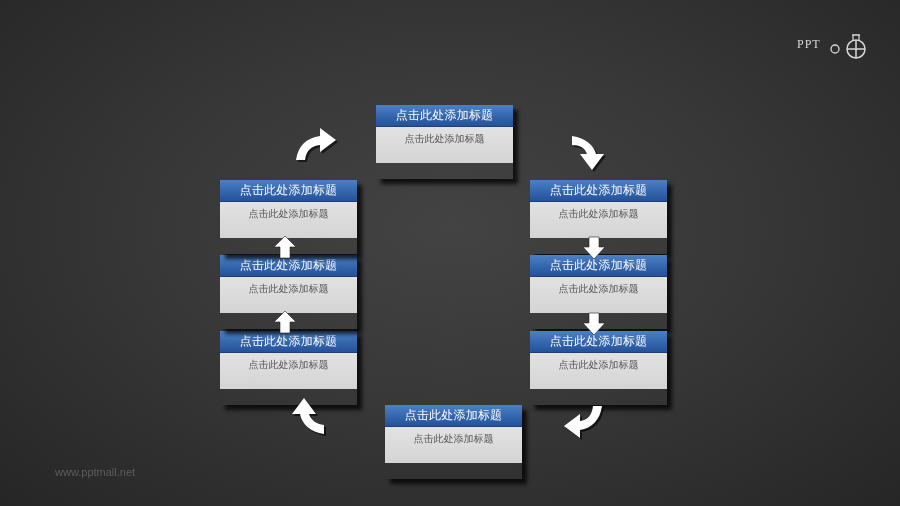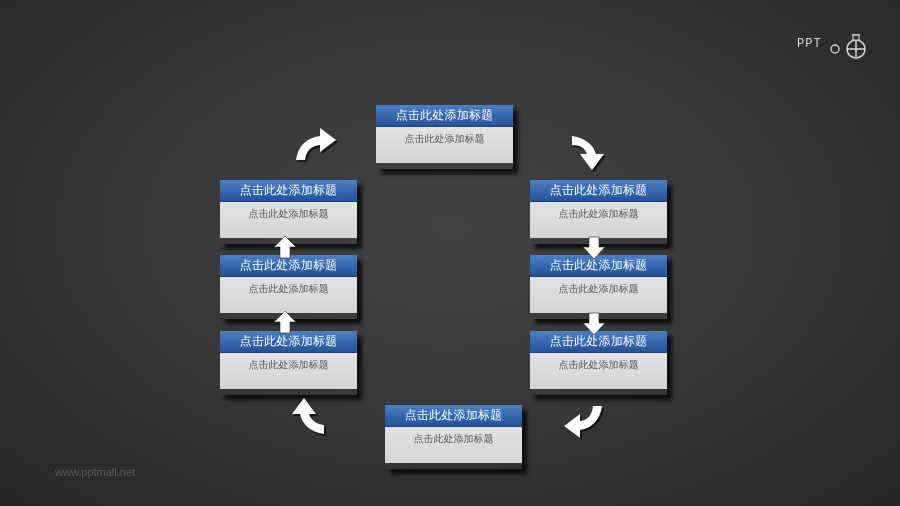--- a/index.html
+++ b/index.html
@@ -1,28 +1,28 @@
 <!DOCTYPE html>
 <html><head>
 <meta charset="utf-8">
 <style>
   html,body{margin:0;padding:0;}
   body{width:900px;height:506px;overflow:hidden;position:relative;
     background:radial-gradient(ellipse at 50% 45%, #434343 0%, #383838 45%, #262626 100%);
     font-family:"DejaVu Sans","Liberation Sans",sans-serif;}
-  .box{position:absolute;width:137px;height:64px;box-shadow:5px 5px 4px rgba(0,0,0,0.75);}
+  .box{position:absolute;width:137px;height:74px;box-shadow:5px 5px 4px rgba(0,0,0,0.75);}
   .box .hd{height:21px;background:linear-gradient(#4c80c4 0%,#3466ad 55%,#25529a 100%);
     color:#fff;font-size:12px;line-height:21px;text-align:center;white-space:nowrap;
     border-bottom:1px solid #1d3f78;letter-spacing:0.2px;}
   .box .bd{height:36px;background:linear-gradient(#e2e2e2,#d4d4d4);color:#555;
     font-size:10px;line-height:24px;text-align:center;white-space:nowrap;}
   .arrow{position:absolute;}
   .logo{position:absolute;left:797px;top:34px;}
   .logo-text{position:absolute;left:797px;top:37px;color:#d8d8d8;font-size:12px;letter-spacing:1px;
-    font-family:Liberation Mono, monospace;}
+    font-family:Liberation Serif, serif;}
   .url{position:absolute;left:55px;top:466px;color:#5c5c5c;font-size:11px;font-family:"Liberation Sans",sans-serif;}
 </style>
 </head>
 <body>
 
 <div class="logo-text">PPT</div>
 <svg class="logo" width="75" height="30" viewBox="0 0 75 30" style="left:797px;top:32px;">
   <circle cx="38" cy="17" r="4" fill="none" stroke="#d8d8d8" stroke-width="1.3"></circle>
   <circle cx="59" cy="17" r="9" fill="none" stroke="#d8d8d8" stroke-width="1.5"></circle>
   <line x1="59" y1="8" x2="59" y2="26" stroke="#d8d8d8" stroke-width="1.5"></line>

